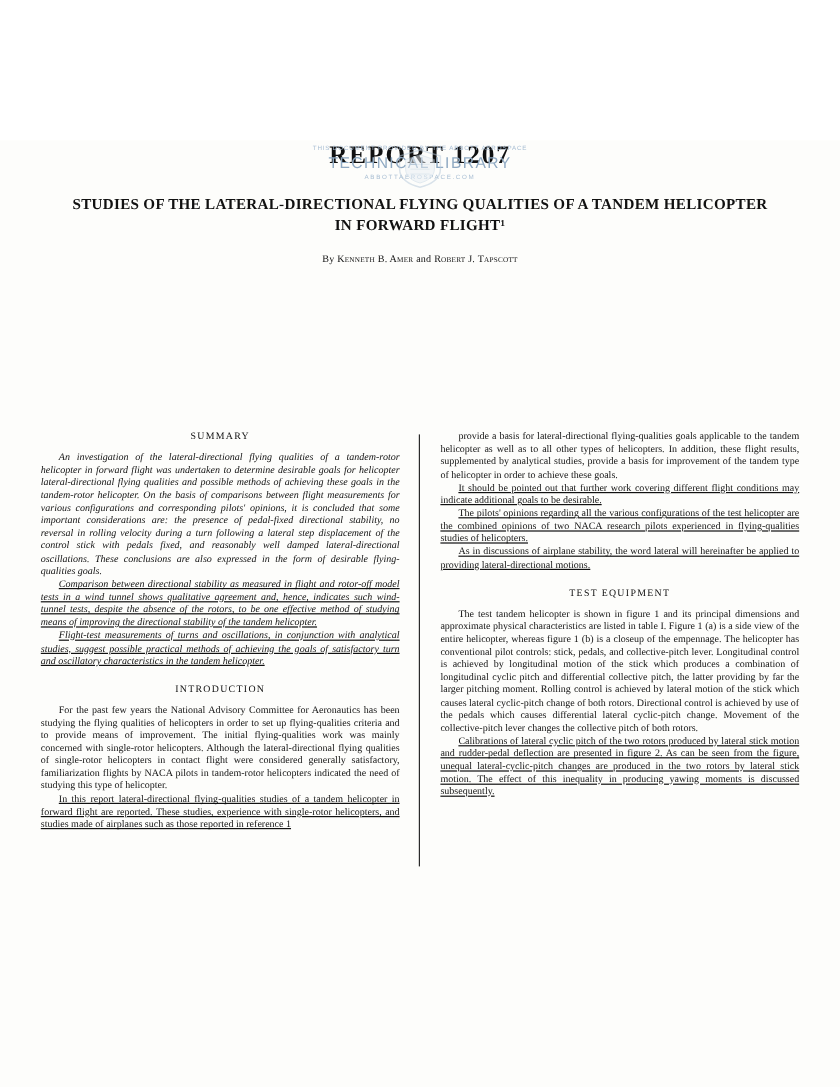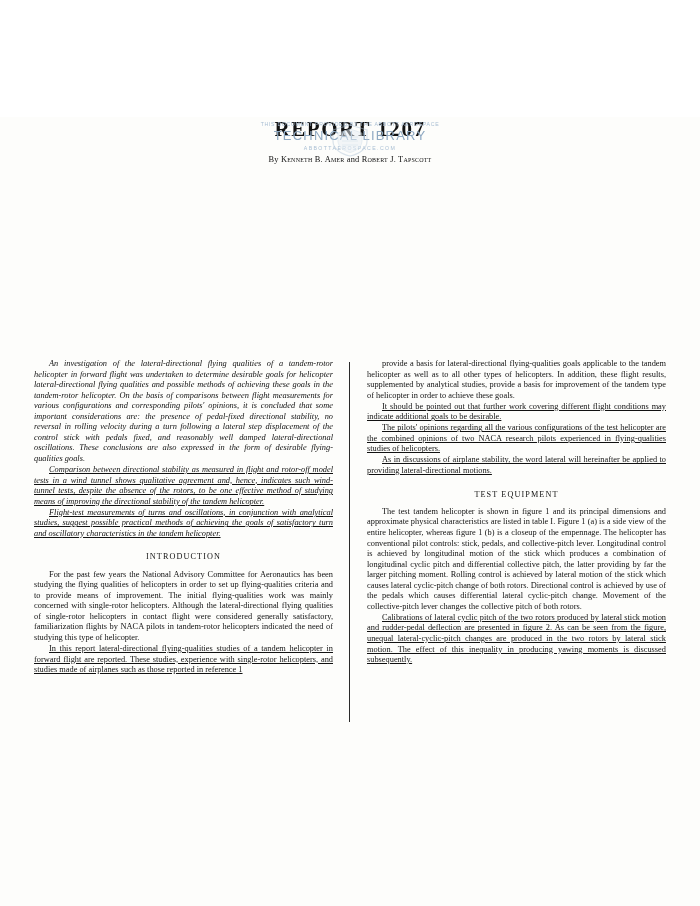--- a/index.html
+++ b/index.html
@@ -148,27 +148,32 @@
       <path d="M23 2 L40 7 L40 18 C40 26 32 31 23 33 C14 31 6 26 6 18 L6 7 Z" fill="none" stroke="#b6c9da" stroke-width="1.2"></path>
       <path d="M23 6 L35 10 L35 18 C35 24 29 28 23 29.5 C17 28 11 24 11 18 L11 10 Z" fill="#e8eff5" stroke="#c3d4e2" stroke-width="0.8"></path>
       <path d="M15 14 h16 M15 18 h16 M15 22 h16" stroke="#c3d4e2" stroke-width="0.8"></path>
     </svg>
     <div class="wm-top">This Document Provided By The Abbott Aerospace</div>
     <div class="wm-main">TECHNICAL LIBRARY</div>
     <div class="wm-sub">ABBOTTAEROSPACE.COM</div>
   </div>
 
   <div class="report-no">REPORT 1207</div>
+  <div class="paper-title">
+    <span>STUDIES OF THE LATERAL-DIRECTIONAL FLYING QUALITIES OF A TANDEM HELICOPTER</span><br>
+    <span>IN FORWARD FLIGHT¹</span>
+  </div>
   <div class="byline">
     <span>By </span><span class="sc">Kenneth B. Amer</span><span> and </span><span class="sc">Robert J. Tapscott</span>
   </div>
 
   <div class="columns">
 
     <div class="col col-left">
+      <h2 class="sec">SUMMARY</h2>
       <p class="italic">An investigation of the lateral-directional flying qualities of a tandem-rotor helicopter in forward flight was undertaken to determine desirable goals for helicopter lateral-directional flying qualities and possible methods of achieving these goals in the tandem-rotor helicopter. On the basis of comparisons between flight measurements for various configurations and corresponding pilots' opinions, it is concluded that some important considerations are: the presence of pedal-fixed directional stability, no reversal in rolling velocity during a turn following a lateral step displacement of the control stick with pedals fixed, and reasonably well damped lateral-directional oscillations. These conclusions are also expressed in the form of desirable flying-qualities goals.</p>
       <p class="italic">Comparison between directional stability as measured in flight and rotor-off model tests in a wind tunnel shows qualitative agreement and, hence, indicates such wind-tunnel tests, despite the absence of the rotors, to be one effective method of studying means of improving the directional stability of the tandem helicopter.</p>
       <p class="italic">Flight-test measurements of turns and oscillations, in conjunction with analytical studies, suggest possible practical methods of achieving the goals of satisfactory turn and oscillatory characteristics in the tandem helicopter.</p>
 
       <h2 class="sec spaced">INTRODUCTION</h2>
       <p>For the past few years the National Advisory Committee for Aeronautics has been studying the flying qualities of helicopters in order to set up flying-qualities criteria and to provide means of improvement. The initial flying-qualities work was mainly concerned with single-rotor helicopters. Although the lateral-directional flying qualities of single-rotor helicopters in contact flight were considered generally satisfactory, familiarization flights by NACA pilots in tandem-rotor helicopters indicated the need of studying this type of helicopter.</p>
       <p>In this report lateral-directional flying-qualities studies of a tandem helicopter in forward flight are reported. These studies, experience with single-rotor helicopters, and studies made of airplanes such as those reported in reference 1</p>
     </div>
 
     <div class="rule"></div>

